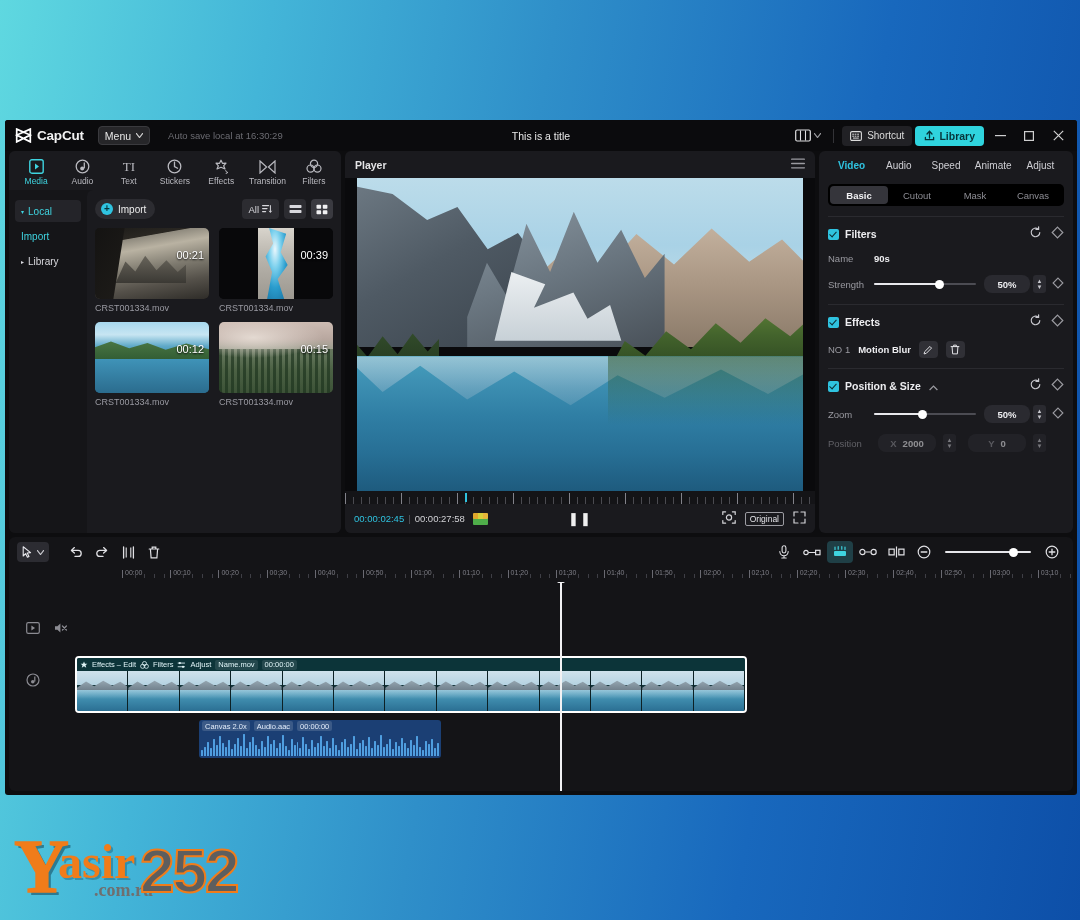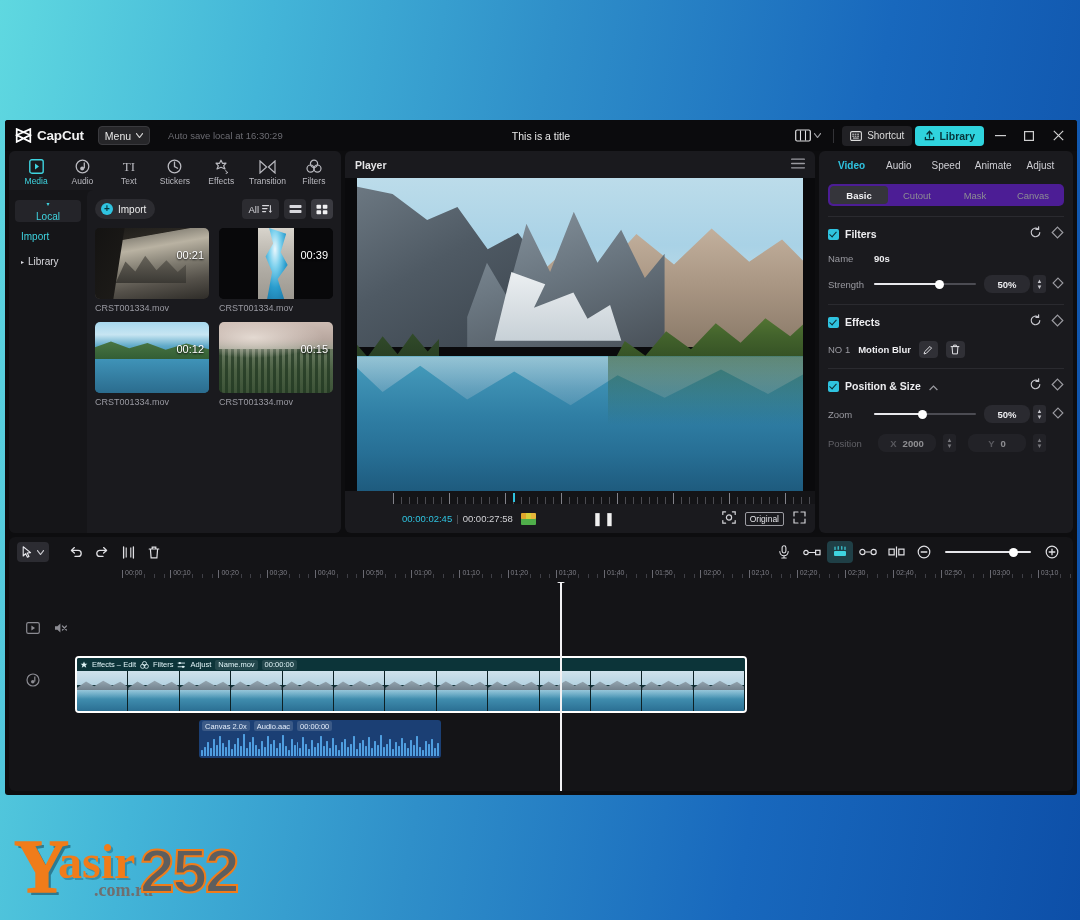--- a/index.html
+++ b/index.html
@@ -78,21 +78,21 @@
   }
   .cat-tab.active { color: #3fd4e0; }
   .cat-ico { height: 17px; display: flex; align-items: center; justify-content: center; }
 
   .left-body { flex: 1; display: flex; overflow: hidden; }
   .src-nav { width: 78px; padding: 10px 6px; display: flex; flex-direction: column; gap: 3px; background: #151518; }
   .src-item {
     height: 22px; border-radius: 4px; display: flex; align-items: center;
     padding: 0 6px; gap: 4px; font-size: 10px; color: #d8d8dd;
   }
-  .src-item.sel { background: #242429; color: #3fd4e0; flex-direction: column; }
+  .src-item.sel { background: #242429; color: #3fd4e0; }
   .src-item.lnk { color: #3fd4e0; }
   .caret { font-size: 6px; }
 
   .media-area { flex: 1; background: #1a1a1e; border-radius: 6px 0 0 0; padding: 9px 8px; overflow: hidden; }
   .media-top { display: flex; align-items: center; margin-bottom: 9px; }
   .import-pill {
     background: #2c2c31; border-radius: 12px; height: 20px; padding: 0 9px 0 6px;
     display: flex; align-items: center; gap: 5px; color: #ececec; font-size: 10px;
   }
   .plus-dot {
@@ -185,21 +185,21 @@
   .lake2 { position: absolute; left:0; top:57%; width:100%; height:43%;
     background: linear-gradient(180deg,#46a0bd 0%, #3d8fb2 20%, #2f7ea4 45%, #276f95 72%, #1e5b7e 100%); }
   .refl { position: absolute; left:0; top:57%; width:100%; height:30%;
     background: linear-gradient(180deg, rgba(215,225,232,.55) 0%, rgba(180,200,214,.35) 34%, rgba(120,165,190,.18) 70%, rgba(60,120,155,0) 100%);
     clip-path: polygon(0 0, 8% 38%, 16% 10%, 26% 46%, 36% 16%, 48% 52%, 58% 20%, 68% 44%, 80% 14%, 90% 40%, 100% 12%, 100% 0); }
   .refl2 { position: absolute; right:0; top:57%; width:44%; height:22%;
     background: linear-gradient(180deg, rgba(50,85,40,.55), rgba(40,70,35,0)); }
   .pillarbox { position:absolute; top:0; bottom:0; width:2.5%; background:#0a0a0c; }
 
   .transport {
-    height: 42px; min-height: 42px; background: #1a1a1e; position: relative; margin-left: 48px;
+    height: 42px; min-height: 42px; background: #1a1a1e; position: relative;
   }
   .tl-mini {
     position: absolute; left: 0; right: 0; top: 0; height: 13px;
     background: #141417; overflow: hidden;
   }
   .tl-mini .ticks { position: absolute; inset: 0;
     background:
       repeating-linear-gradient(90deg, #4a4a50 0 1px, transparent 1px 8px);
     background-position: 0 6px; background-size: auto 7px; background-repeat: repeat-x;
   }
@@ -226,21 +226,21 @@
   .tr-right { margin-left: auto; display: flex; align-items: center; gap: 9px; z-index: 2; }
   .orig-chip { border: 1px solid #9c9ca2; border-radius: 2px; padding: 1px 4px; color: #e2e2e6; font-size: 8.5px; }
 
   
   .right-panel { width: 254px; background: #1a1a1e; border-radius: 6px; display: flex; flex-direction: column; overflow: hidden; }
   .prop-tabs { height: 29px; min-height: 29px; display: flex; align-items: center; padding: 0 9px; gap: 0; }
   .prop-tab { flex: 1; text-align: center; color: #cfcfd4; font-size: 10px; }
   .prop-tab.active { color: #2fc3e0; font-weight: bold; }
   .seg-row { padding: 4px 9px 8px; }
   .seg {
-    background: #4c1d95; border-radius: 5px; height: 22px; display: flex; padding: 2px;
+    background: #000000; border-radius: 5px; height: 22px; display: flex; padding: 2px;
   }
   .seg-item { flex: 1; display: flex; align-items: center; justify-content: center;
     font-size: 9.5px; color: #8d8d94; border-radius: 4px; }
   .seg-item.on { background: #35353b; color: #f2f2f4; font-weight: bold; }
   .prop-body { flex: 1; padding: 0 9px; overflow: hidden; position: relative; }
   .divider { height: 1px; background: #2a2a2f; margin: 2px 0 8px; }
   .sec-head { display: flex; align-items: center; gap: 6px; margin-bottom: 10px; }
   .chk { width: 11px; height: 11px; border-radius: 2px; background: #2fc3e0; position: relative; }
   .chk:after { content:''; position:absolute; left:3px; top:1px; width:3px; height:6px;
     border: solid #0c2f36; border-width: 0 1.6px 1.6px 0; transform: rotate(42deg); }

